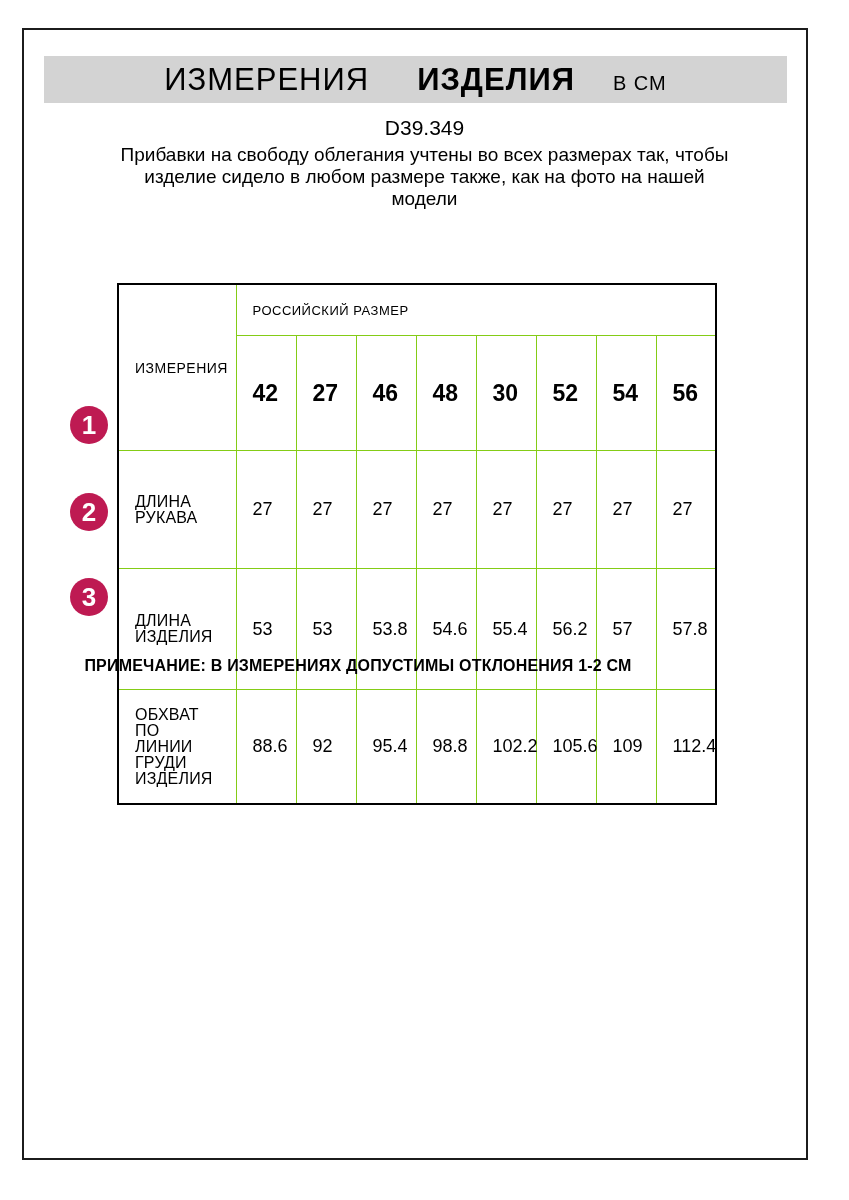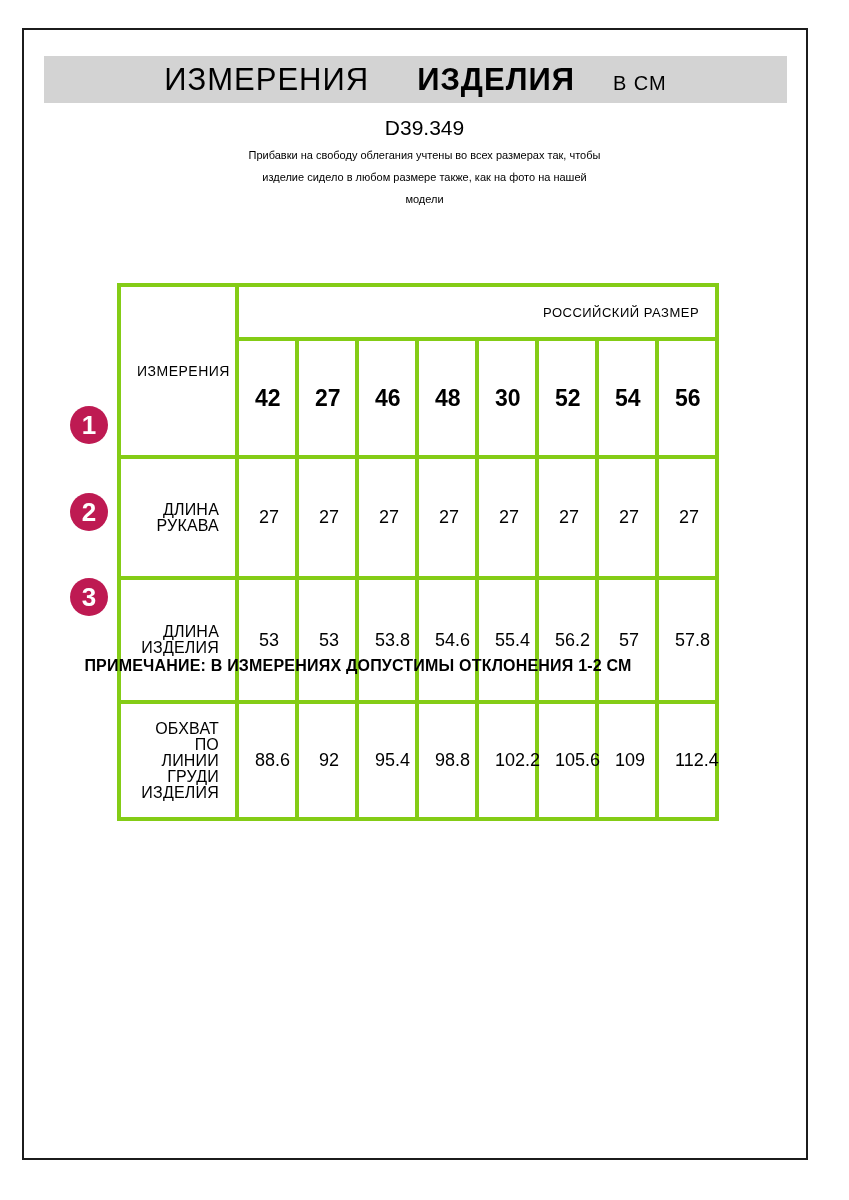--- a/index.html
+++ b/index.html
@@ -62,36 +62,36 @@
     text-align: center;
     font-size: 21px;
     font-weight: 400;
   }
   .intro {
     position: absolute;
     left: 0;
     top: 144px;
     width: 849px;
     text-align: center;
-    font-size: 11px;
+    font-size: 19px;
     line-height: 22px;
   }
   .intro div { white-space: nowrap; }
   table.size-table {
     position: absolute;
     left: 117px;
     top: 283px;
     border-collapse: collapse;
     table-layout: fixed;
     width: 598px;
     border: 2px solid #000000;
   }
   table.size-table td {
-    border: 4px solid #84cc16;
-    text-align: right;
+    border: 1px solid #84cc16;
+    text-align: left;
     vertical-align: middle;
     padding: 16px;
   }
   td.corner-cell {
     font-size: 14px;
     letter-spacing: 0.5px;
   }
   td.group-cell {
     font-size: 13px;
     height: 18px;

